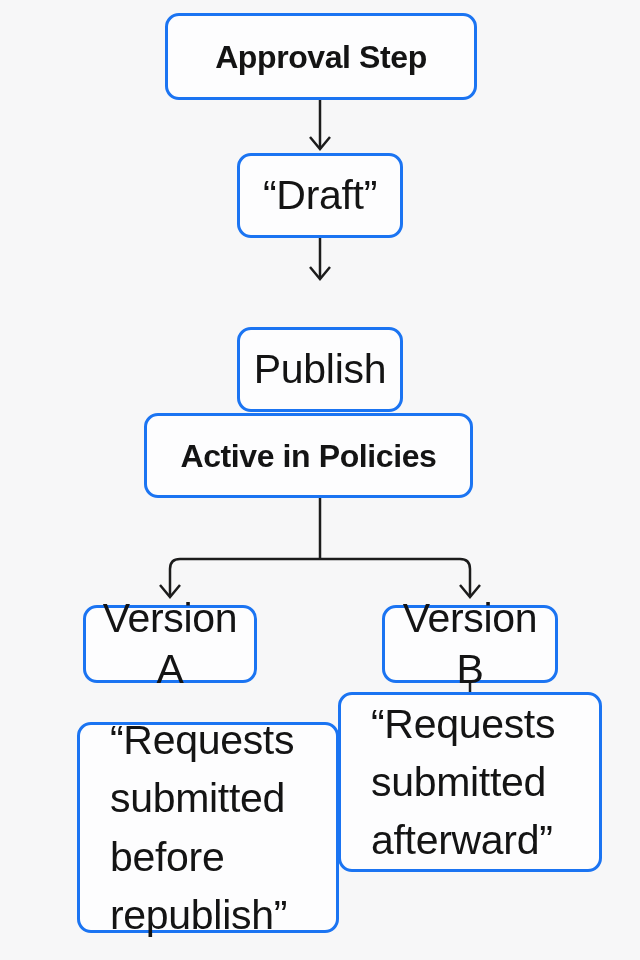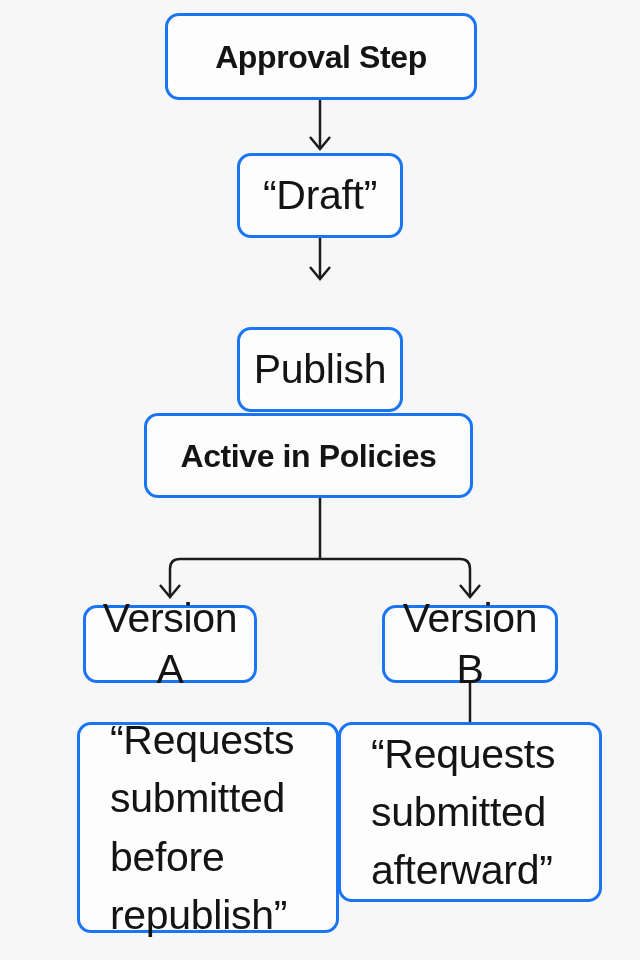--- a/index.html
+++ b/index.html
@@ -54,21 +54,21 @@
     line-height: 1.42;
   }
   
   .n-approval  { left: 165px; top: 13px;  width: 312px; height: 87px; }
   .n-draft     { left: 237px; top: 153px; width: 166px; height: 85px; }
   .n-publish   { left: 237px; top: 283px; width: 166px; height: 85px; margin-top: 44px; }
   .n-active    { left: 144px; top: 413px; width: 329px; height: 85px; }
   .n-version-a { left: 83px;  top: 605px; width: 174px; height: 78px; }
   .n-version-b { left: 382px; top: 605px; width: 176px; height: 78px; }
   .n-before    { left: 40px;  top: 722px; width: 262px; height: 211px; margin-left: 37px; }
-  .n-after     { left: 338px; top: 722px; width: 264px; height: 180px; }
+  .n-after     { left: 338px; top: 692px; width: 264px; height: 180px; }
 </style>
 </head>
 <body>
 
 <div class="stage">
 
   <svg class="connectors" viewBox="0 0 640 960" xmlns="http://www.w3.org/2000/svg">
 
     <g>
       <line class="connector" x1="320" y1="100" x2="320" y2="149"></line>

